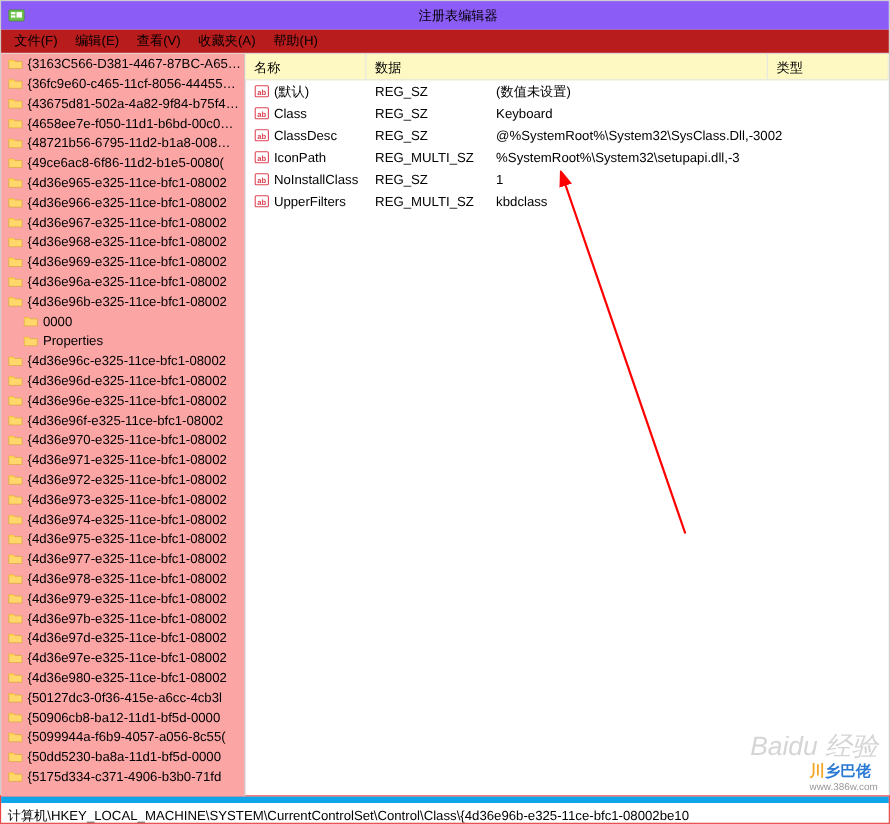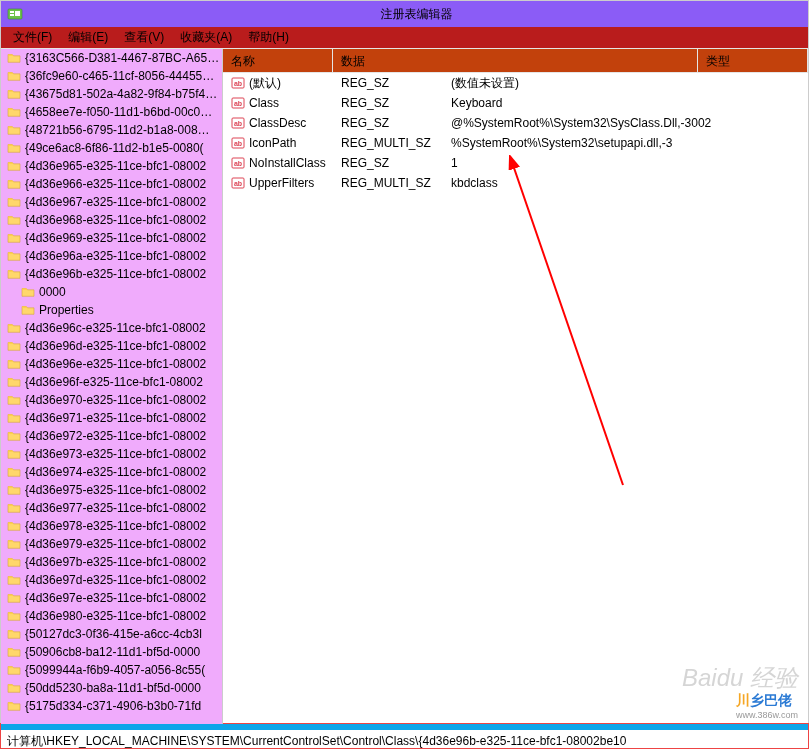--- a/index.html
+++ b/index.html
@@ -4,26 +4,26 @@
 <style>
 * { box-sizing: border-box; margin: 0; padding: 0; }
 body { font-family: "Microsoft YaHei", "Segoe UI", Tahoma, sans-serif; font-size: 12px; background: #fff; color: #000; overflow: hidden; }
 .window { width: 809px; height: 749px; display: flex; flex-direction: column; border: 1px solid #ccc; }
 .titlebar { height: 26px; display: flex; align-items: center; padding: 0 6px; background: #8b5cf6; }
 .title-icon { width: 16px; height: 16px; margin-right: 8px; }
 .title { flex: 1; text-align: center; font-size: 12px; }
 .menubar { height: 22px; display: flex; align-items: center; padding: 0 4px; background: #b91c1c; border-bottom: 1px solid #e5e5e5; }
 .menu-item { padding: 2px 8px; cursor: default; }
 .content { flex: 1; display: flex; overflow: hidden; position: relative; }
-.tree-pane { width: 222px; border-right: 1px solid #ccc; overflow-y: scroll; overflow-x: scroll; background: #f0abfc; position: relative; }
+.tree-pane { width: 222px; border-right: 1px solid #ccc; overflow-y: scroll; overflow-x: scroll; background: #fca5a5; position: relative; }
 .tree-item { display: flex; align-items: center; padding: 1px 4px 1px 6px; white-space: nowrap; cursor: default; height: 18px; line-height: 18px; font-size: 12px; }
 .tree-item.indent { padding-left: 20px; }
 .folder-icon { width: 14px; height: 12px; margin-right: 4px; flex-shrink: 0; }
 .list-pane { flex: 1; display: flex; flex-direction: column; overflow: hidden; position: relative; }
-.list-header { display: flex; height: 24px; background: #c2410c; border-bottom: 1px solid #e5e5e5; }
+.list-header { display: flex; height: 24px; background: #fef9c3; border-bottom: 1px solid #e5e5e5; }
 .col-header { padding: 4px 8px; border-right: 1px solid #e5e5e5; font-size: 12px; cursor: default; }
 .col-name { width: 110px; }
 .col-type { width: 110px; }
 .col-data { flex: 1; }
 .list-body { flex: 1; overflow: auto; }
 .list-row { display: flex; align-items: center; padding: 2px 0; cursor: default; height: 20px; }
 .cell { padding: 0 8px; overflow: hidden; white-space: nowrap; display: flex; align-items: center; }
 .cell-name { width: 110px; }
 .cell-type { width: 110px; }
 .cell-data { flex: 1; }

